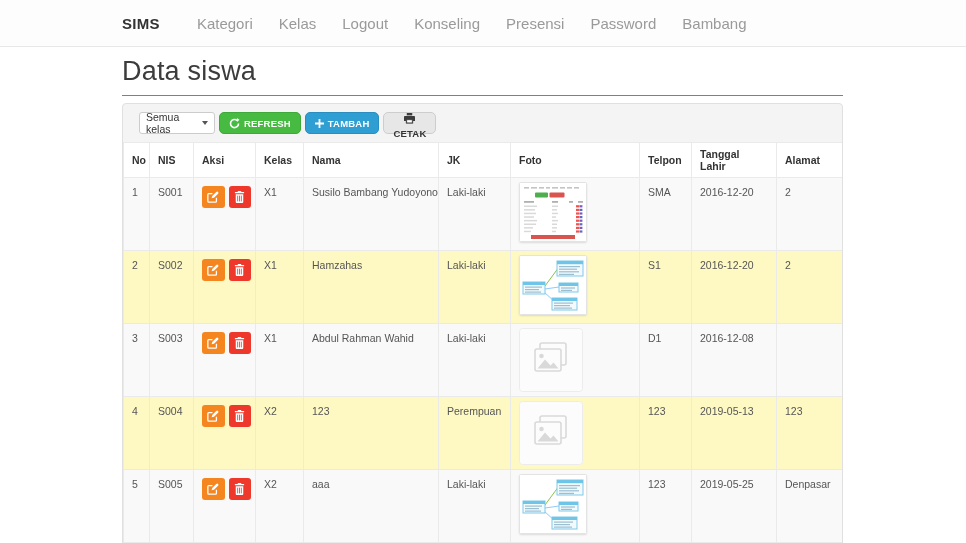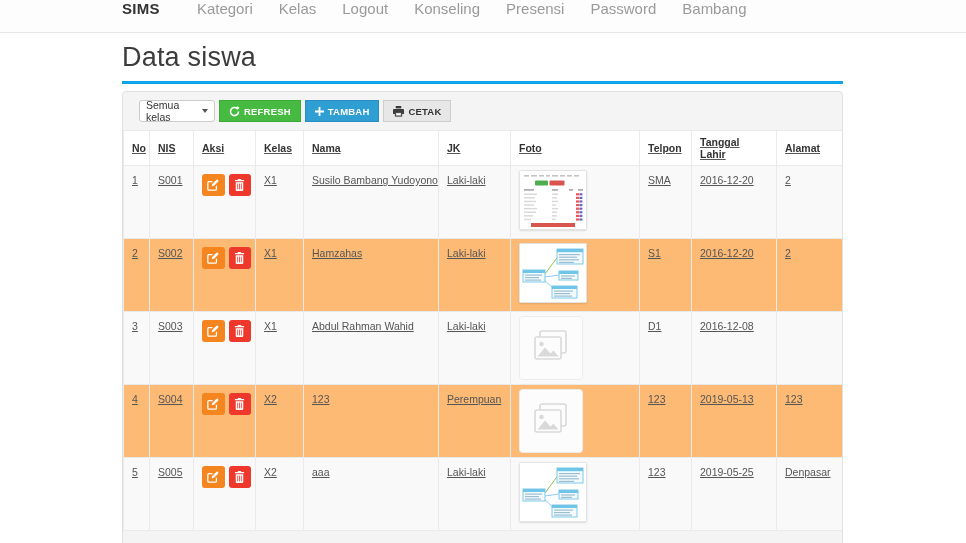--- a/index.html
+++ b/index.html
@@ -4,33 +4,33 @@
 <style>
   * { box-sizing: border-box; margin: 0; padding: 0; }
   html,body { width: 966px; height: 543px; overflow: hidden; }
   body {
     font-family: "Liberation Sans", sans-serif;
     background: #ffffff;
     color: #555;
   }
   
   .navbar {
-    height: 33px; background: #fdfdfd;
+    height: 47px; background: #fdfdfd;
     border-bottom: 1px solid #e7e7e7;
-    display: flex; align-items: flex-start;
+    display: flex; align-items: center;
     padding-left: 122px;
   }
   .brand { font-size: 15px; font-weight: 700; color: #333; margin-right: 24px; letter-spacing: .3px; cursor: pointer; }
   .nav-items { display: flex; list-style: none; }
   .nav-item { font-size: 15px; color: #9a9a9a; padding: 0 13px; cursor: pointer; white-space: nowrap; }
   
   .container { margin-left: 122px; width: 721px; }
   .page-title {
     font-size: 27px; font-weight: 400; color: #3c3c3c;
-    padding: 9px 0 9px; border-bottom: 3px solid #0ea5e9;
+    padding: 9px 0 9px; border-bottom: 1px solid #0ea5e9;
     letter-spacing: .2px; line-height: 30px;
   }
   .panel {
     margin-top: 7px; background: #f4f4f4;
     border: 1px solid #e0e0e0; border-radius: 4px 4px 0 0;
     overflow: hidden;
   }
   
   .toolbar { display: flex; align-items: center; padding: 8px 11px; }
   .search-input {
@@ -39,30 +39,30 @@
     font-family: "Liberation Sans", sans-serif;
   }
   .search-input::placeholder { color: #9a9a9a; }
   .select {
     width: 76px; height: 22px; background: #fff; border: 1px solid #ccc; border-radius: 3px;
     margin-left: 5px; padding: 0 6px; font-size: 10.5px; color: #333;
     display: flex; align-items: center; justify-content: space-between; cursor: pointer;
   }
   .caret-down { width: 0; height: 0; border-left: 3.5px solid transparent; border-right: 3.5px solid transparent; border-top: 4px solid #555; }
   .btn {
-    height: 22px; border: none; border-radius: 0; cursor: pointer;
+    height: 22px; border: none; border-radius: 5px; cursor: pointer;
     font-size: 9.5px; font-weight: 700; letter-spacing: .2px;
     display: inline-flex; align-items: center; gap: 4px; padding: 0 9px;
     color: #fff; margin-left: 4px; font-family: "Liberation Sans", sans-serif;
   }
   .btn-refresh { background: #47ba41; border: 1px solid #3da938; }
   .btn-tambah  { background: #2f9ed3; border: 1px solid #2a8fc0; align-items: center; }
-  .btn-cetak   { background: #e7e7e7; border: 1px solid #cdcdcd; color: #333; }
+  .btn-cetak   { background: #e7e7e7; border: 1px solid #cdcdcd; color: #333; flex-direction: column; }
   
-  table { width: 719px; border-collapse: collapse; table-layout: fixed; background: #fdba74; text-decoration: underline; }
+  table { width: 719px; border-collapse: collapse; table-layout: fixed; background: #fef9c3; }
   th {
     font-size: 10.5px; font-weight: 700; color: #333; text-align: left;
     padding: 5px 8px; background: #fff; border: 1px solid #eaeaea; height: 22px;
   }
   td {
     font-size: 10.5px; color: #555; padding: 8px 4px 8px 8px;
     vertical-align: top; border: 1px solid #eaeaea; height: 73px;
     overflow: hidden; white-space: nowrap;
   }
   tr.striped td { background: #f9f9f9; }

